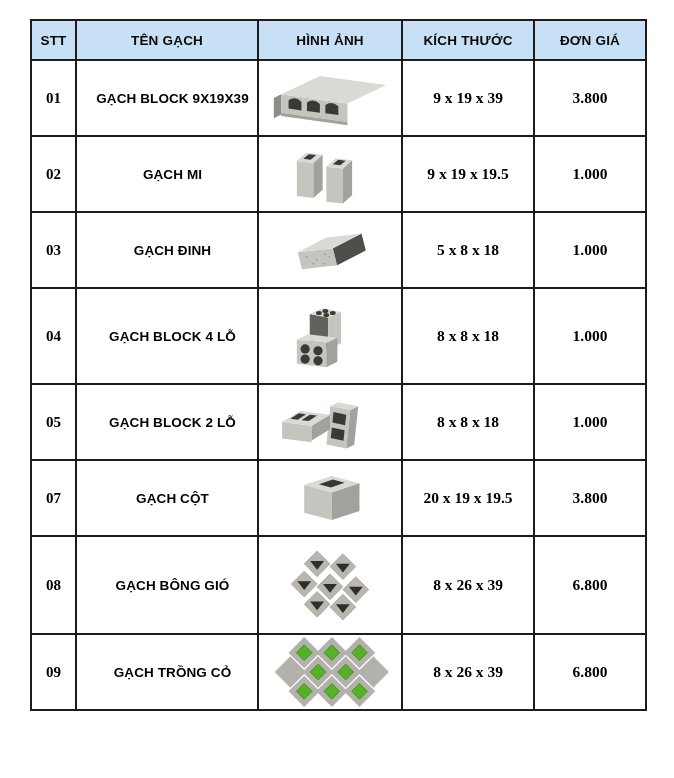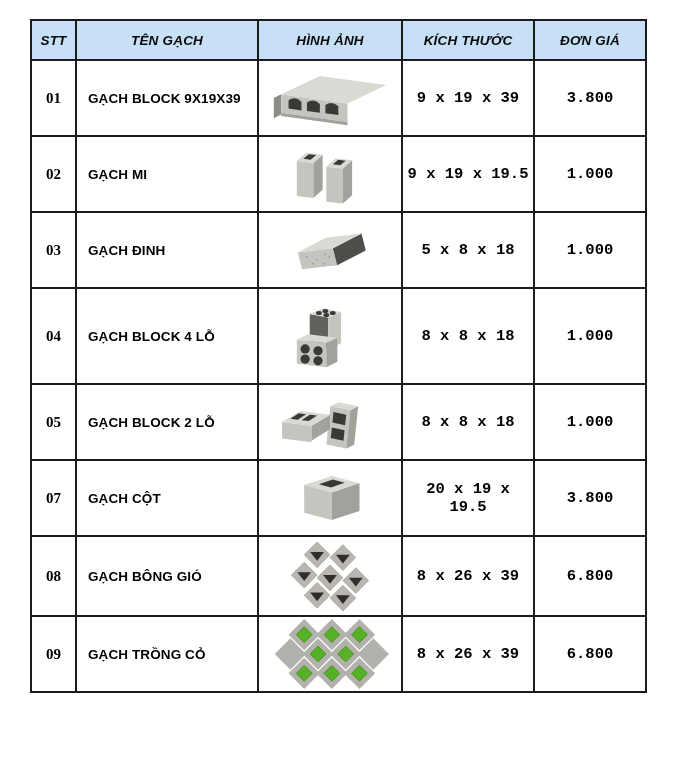--- a/index.html
+++ b/index.html
@@ -12,39 +12,39 @@
   body{
     width:674px;height:778px;position:relative;overflow:hidden;
     font-family:"Liberation Sans",sans-serif;color:var(--text);
   }
   table.price-table{
     position:absolute;left:30px;top:19px;width:615px;
     border-collapse:collapse;table-layout:fixed;background:#ffffff;
   }
   .price-table th,.price-table td{
     border:2px solid var(--border);
-    padding:0;vertical-align:middle;overflow:hidden;
+    padding:0;vertical-align:middle;overflow:hidden;text-align:center;
   }
   .price-table thead th{
     height:40px;background:var(--header-bg);
     font-size:13.5px;font-weight:bold;text-align:center;
-    letter-spacing:0.2px;color:#0a0a0a;font-style:italic;
+    letter-spacing:0.2px;color:#0a0a0a;
   }
   td.cell-stt{
     text-align:center;
     font-family:"Liberation Serif",serif;font-weight:bold;font-size:15px;
   }
   td.cell-name{
     padding-left:11px;font-weight:bold;font-size:13.5px;letter-spacing:0.1px;
   }
   td.cell-img{text-align:center;}
   td.cell-img svg{display:block;margin:2px auto;width:128px;height:70px;}
   td.cell-size,td.cell-price{
     text-align:center;
-    font-family:Liberation Mono, monospace;font-weight:bold;font-size:15.5px;
+    font-family:Liberation Serif, serif;font-weight:bold;font-size:15.5px;
   }
   
   .ftop{fill:#dbd9d4}
   .ffront{fill:#c6c4be}
   .fside{fill:#a3a19b}
   .fside2{fill:#8e8c86}
   .fdark{fill:#393936}
   .fshadow{fill:#63615c}
   .fend{fill:#504e4a}
   .gmod{fill:#b8b6af;stroke:#8f8d87;stroke-width:0.6}
@@ -196,21 +196,21 @@
           <polygon class="ftop" points="38,24 68,14 98,22 68,32"></polygon>
           <polygon class="fdark" points="54,23 69,18 82,21.5 67,26.5"></polygon>
           <polygon class="ffront" points="38,24 68,32 68,62 38,54"></polygon>
           <polygon class="fside" points="68,32 98,22 98,52 68,62"></polygon>
         </svg>
       </td>
       <td class="cell-size">20 x 19 x 19.5</td>
       <td class="cell-price">3.800</td>
     </tr>
 
-    <tr style="height:80px">
+    <tr style="height:98px">
       <td class="cell-stt">08</td>
       <td class="cell-name">GẠCH BÔNG GIÓ</td>
       <td class="cell-img">
         <svg viewBox="0 0 132 76">
           <g>
             <polygon class="gmod" points="52,1 66,15 52,29 38,15"></polygon>
               <polygon class="gtri" points="44.5,12 59.5,12 52,21.5"></polygon>
             <polygon class="gmod" points="80,4 94,18 80,32 66,18"></polygon>
               <polygon class="gtri" points="72.5,15 87.5,15 80,24.5"></polygon>
             <polygon class="gmod" points="38,23 52,37 38,51 24,37"></polygon>

